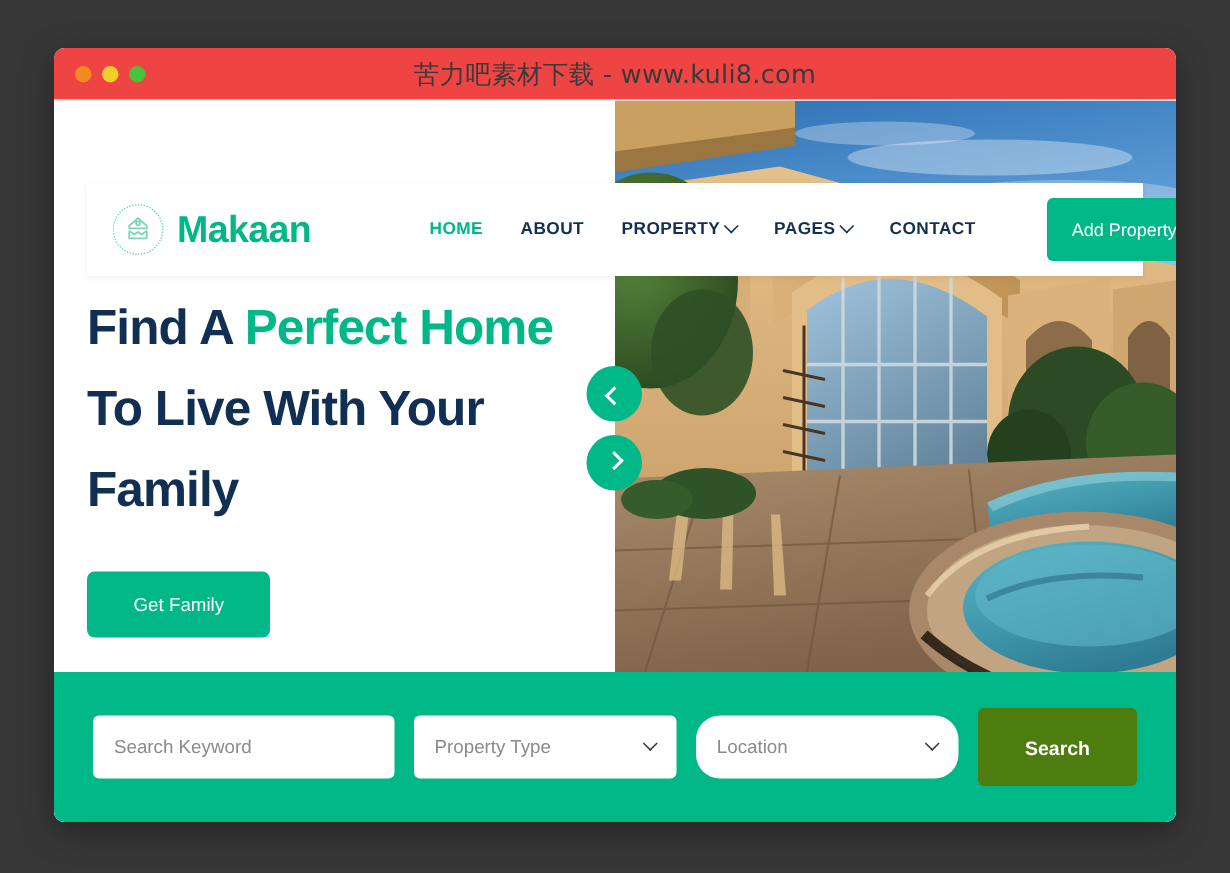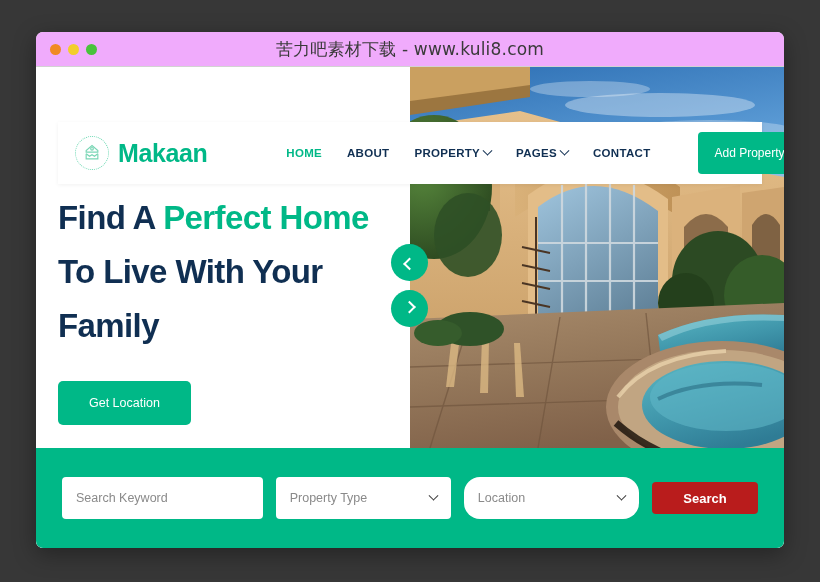--- a/index.html
+++ b/index.html
@@ -23,21 +23,21 @@
     border-radius: 7px 7px 7px 7px;
     background: #ffffff;
     overflow: hidden;
     box-shadow: 0 6px 22px rgba(0,0,0,0.35);
   }
 
   
   #title-bar {
     position: relative;
     height: 35px;
-    background: #f0abfc;
+    background: #ef4444;
     border-bottom: 1px solid #d2d2d2;
     display: flex;
     align-items: center;
   }
   #window-dots {
     display: flex;
     gap: 7px;
     margin-left: 14px;
   }
   .dot { width: 11px; height: 11px; border-radius: 50%; }
@@ -245,23 +245,23 @@
   #location-select { width: 178px; cursor: pointer; border-radius: 16px; }
   .sel-chev {
     position: absolute;
     right: 14px;
     width: 7px; height: 7px;
     border-right: 1.7px solid #3a3a3a;
     border-bottom: 1.7px solid #3a3a3a;
     transform: rotate(45deg) translate(-2px,-2px);
   }
   #search-button {
-    height: 32px;
+    height: 52px;
     width: 108px;
-    background: #b91c1c;
+    background: #4d7c0f;
     color: #ffffff;
     font-size: 13px;
     font-weight: bold;
     border: none;
     border-radius: 4px;
     cursor: pointer;
     font-family: "Liberation Sans", sans-serif;
   }
 </style>
 </head>
@@ -438,21 +438,21 @@
           </span>
           <span class="nav-item">
             <span>CONTACT</span>
           </span>
           <button id="add-property-button">Add Property</button>
         </div>
       </div>
 
       <div id="hero-text">
         <h1 id="hero-title"><span>Find A </span><span class="hl">Perfect</span><span> </span><span class="hl">Home</span><span> To Live With Your Family</span></h1>
-        <button id="get-started-button">Get Location</button>
+        <button id="get-started-button">Get Family</button>
       </div>
 
       <button class="carousel-btn" id="carousel-prev">
         <i class="arrow-gl arrow-left"></i>
       </button>
       <button class="carousel-btn" id="carousel-next">
         <i class="arrow-gl arrow-right"></i>
       </button>
     </div>
 

